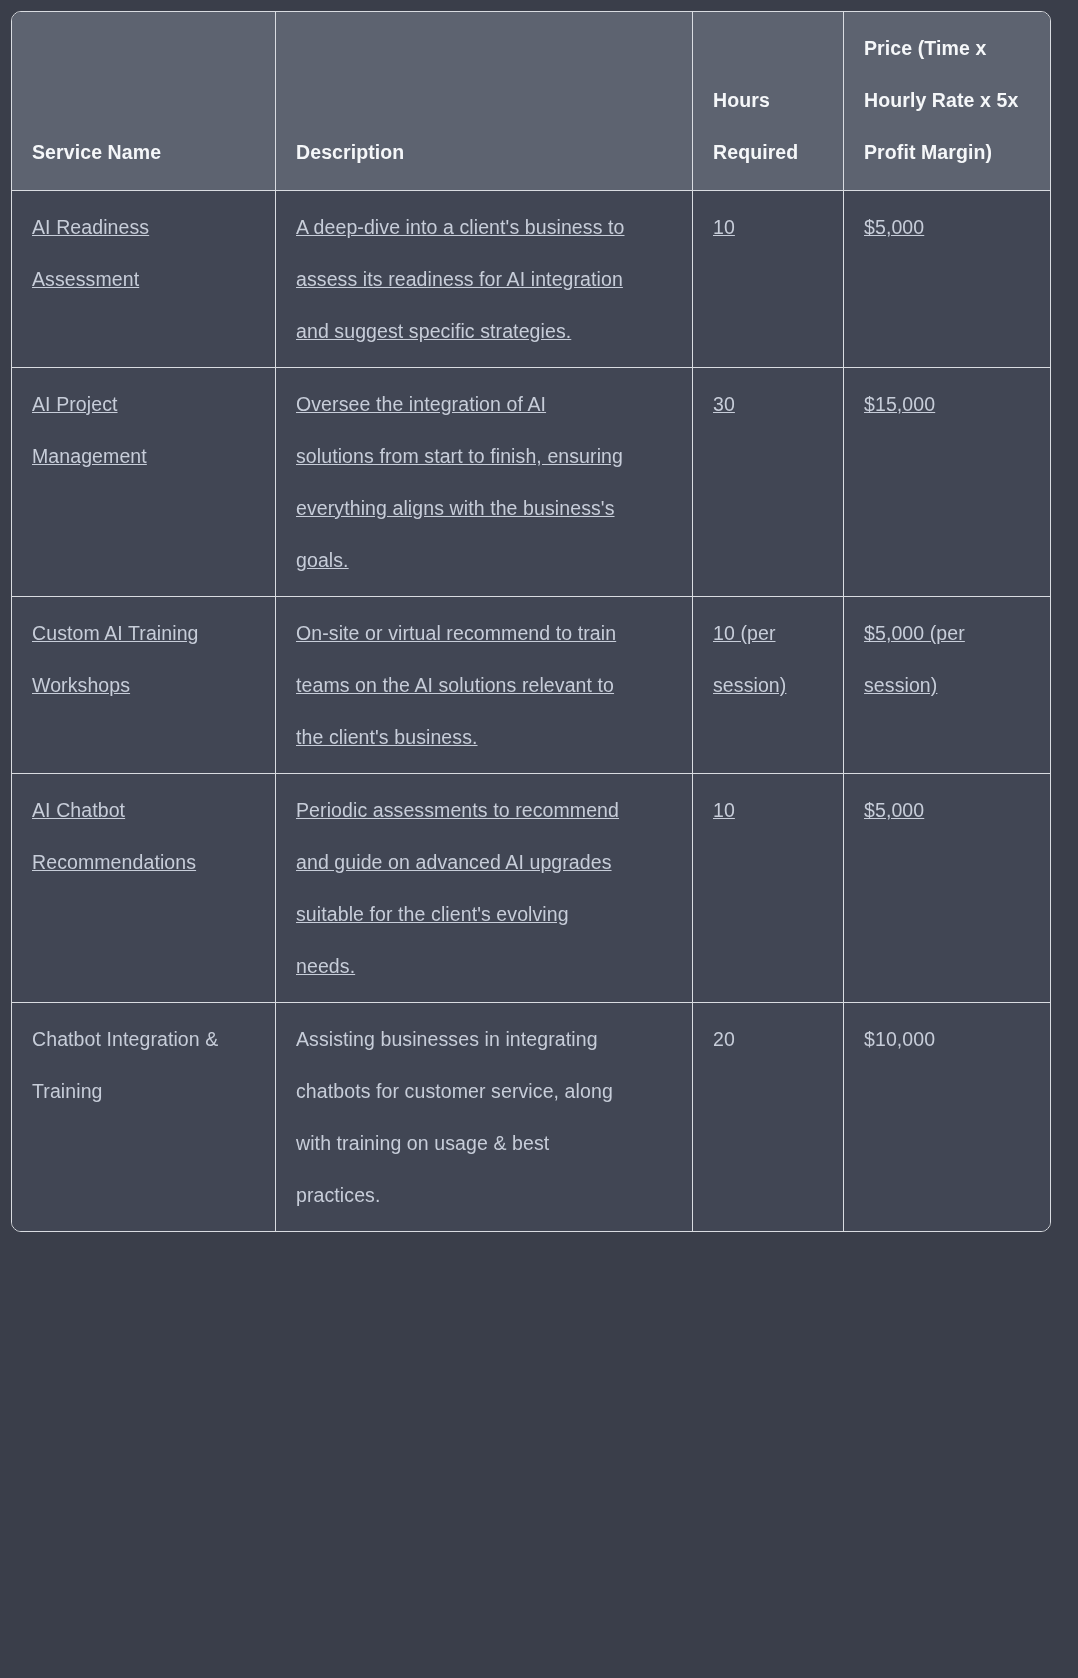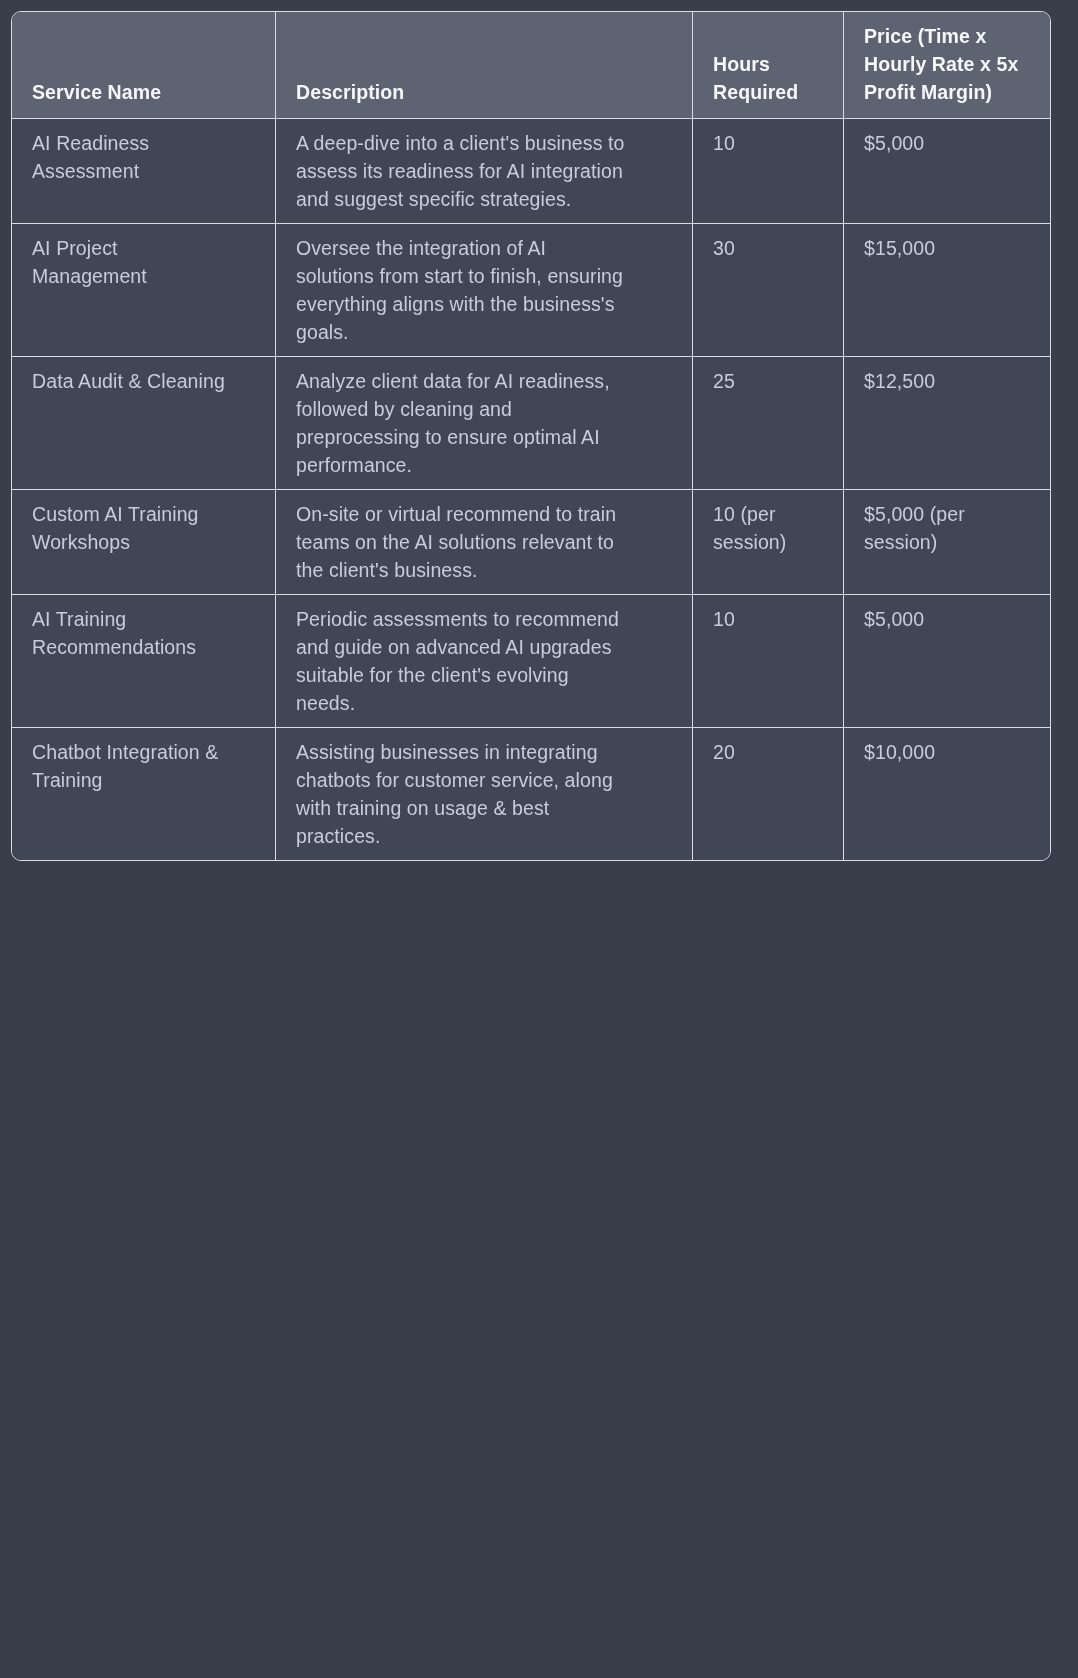--- a/index.html
+++ b/index.html
@@ -33,21 +33,21 @@
     border-collapse: separate;
     border-spacing: 0;
     table-layout: fixed;
   }
   col.c-service { width: 264px; }
   col.c-desc    { width: 417px; }
   col.c-hours   { width: 151px; }
   col.c-price   { width: 208px; }
   th, td {
     font-size: 19.5px;
-    line-height: 28px;
+    line-height: 52px;
     text-align: left;
     padding: 10px 20px;
     letter-spacing: 0.1px;
   }
   th {
     background: var(--header-bg);
     color: var(--header-text);
     font-weight: bold;
     vertical-align: bottom;
     border-bottom: 1px solid var(--grid);
@@ -57,20 +57,21 @@
     background: var(--cell-bg);
     color: var(--body-text);
     vertical-align: top;
     white-space: pre-line;
   }
   th:not(:last-child), td:not(:last-child) {
     border-right: 1px solid var(--grid);
   }
   tbody tr:not(:last-child) td {
     border-bottom: 1px solid var(--grid);
+    text-decoration: underline;
   }
 </style>
 </head>
 <body>
 
 <div class="table-card">
   <table class="services">
     <colgroup>
       <col class="c-service">
       <col class="c-desc">
@@ -99,41 +100,32 @@
           <td>AI Project
 Management</td>
           <td>Oversee the integration of AI
 solutions from start to finish, ensuring
 everything aligns with the business's
 goals.</td>
           <td>30</td>
           <td>$15,000</td>
         </tr>
         <tr>
-          <td>Data Audit &amp; Cleaning</td>
-          <td>Analyze client data for AI readiness,
-followed by cleaning and
-preprocessing to ensure optimal AI
-performance.</td>
-          <td>25</td>
-          <td>$12,500</td>
-        </tr>
-        <tr>
           <td>Custom AI Training
 Workshops</td>
           <td>On-site or virtual recommend to train
 teams on the AI solutions relevant to
 the client's business.</td>
           <td>10 (per
 session)</td>
           <td>$5,000 (per
 session)</td>
         </tr>
         <tr>
-          <td>AI Training
+          <td>AI Chatbot
 Recommendations</td>
           <td>Periodic assessments to recommend
 and guide on advanced AI upgrades
 suitable for the client's evolving
 needs.</td>
           <td>10</td>
           <td>$5,000</td>
         </tr>
         <tr>
           <td>Chatbot Integration &amp;

